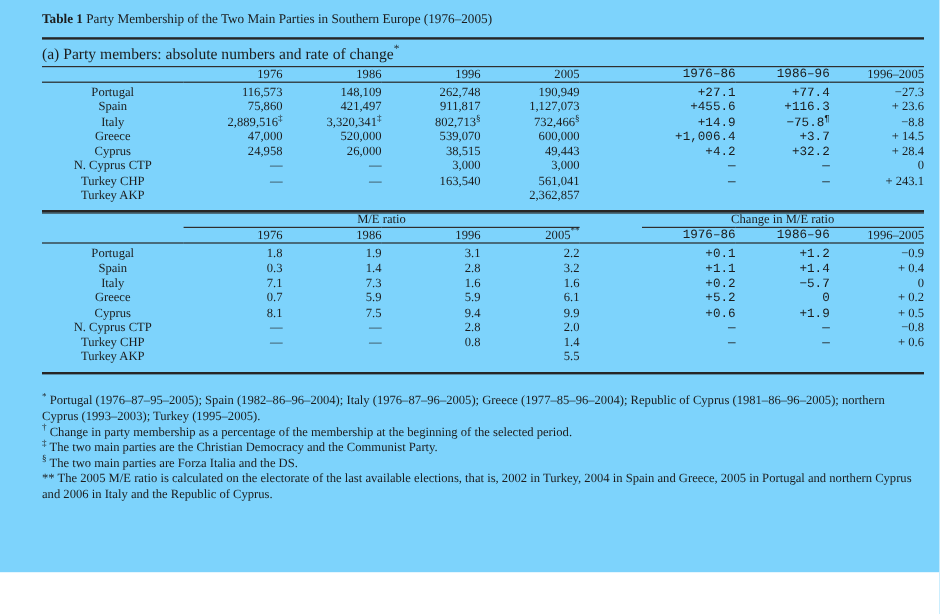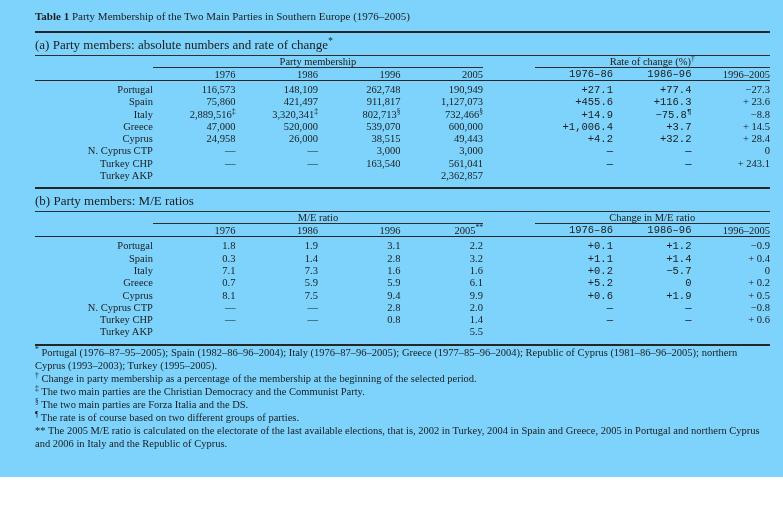--- a/index.html
+++ b/index.html
@@ -20,30 +20,30 @@
     font-size:10.5px; font-weight:normal; white-space:nowrap; padding:0; margin:0;
   }
   col.c-country { width:16%; }
   col.c-year { width:11.2%; }
   col.c-gap { width:7%; }
   col.c-chg { width:10.65%; }
   .spanner-row th { padding-top:5px; padding-bottom:3px; }
   th.spanner { border-bottom:1px solid #2e2e2e; text-align:center; }
   .years-row th { padding-top:4px; padding-bottom:6px; border-bottom:1.5px solid #262626; }
   .years-row th.num { font-weight:normal; }
-  td.country, .years-row th.blank { text-align:right; }
+  td.country, .years-row th.blank { text-align:center; }
   .num { text-align:right; }
   .yr { padding-right:20px; }
   .ch { padding-right:14px;font-family:Liberation Mono, monospace; }
   .ch-last { padding-right:4px; font-weight:bold;font-family:Liberation Serif, serif; }
   tr.body-row td { line-height:12.3px; height:12.3px; }
   tr.body-row.first td { padding-top:3px; }
   tr.body-row.last td { padding-bottom:5px; }
   sup { font-size:0.72em; line-height:0; vertical-align:super; }
-  .footnotes { margin-top:0; }
+  .footnotes { margin-top:16px; }
   .fn { margin:0; font-size:10.5px; line-height:13.1px; }
   .fn i { font-style:italic; }
 </style>
 </head>
 <body>
 
 <div class="page">
  <div class="content">
 
   <p class="title"><b>Table 1</b> <span>Party Membership of the Two Main Parties in Southern Europe (1976–2005)</span></p>
@@ -59,26 +59,20 @@
             <col class="c-year">
             <col class="c-year">
             <col class="c-year">
             <col class="c-year">
       <col class="c-gap">
             <col class="c-chg">
             <col class="c-chg">
             <col class="c-chg">
     </colgroup>
     <tbody>
-            <tr class="spanner-row">
-      <th></th>
-      <th colspan="4" class="spanner"><span>Party membership</span></th>
-      <th></th>
-      <th colspan="3" class="spanner"><span>Rate of change (%)<sup>†</sup></span></th>
-    </tr>
     <tr class="years-row">
       <th class="blank"></th>
       <th class="num yr">1976</th>
       <th class="num yr">1986</th>
       <th class="num yr">1996</th>
       <th class="num yr">2005</th>
       <th></th>
       <th class="num ch">1976–86</th>
       <th class="num ch">1986–96</th>
       <th class="num ch-last num">1996–2005</th>
@@ -170,21 +164,20 @@
       <td class="num ch"></td>
       <td class="num ch"></td>
       <td class="num ch-last"></td>
     </tr>
    </tbody>
         </table>
    <div class="rule r2"></div>
   </div>
 
   <div class="supify">
-   <p class="caption"><span>(b) Party members: M/E ratios</span></p>
    <div class="rule r1"></div>
 
    <table class="data-table">
     <colgroup>
       <col class="c-country">
             <col class="c-year">
             <col class="c-year">
             <col class="c-year">
             <col class="c-year">
       <col class="c-gap">
@@ -301,18 +294,17 @@
    </tbody>
         </table>
    <div class="rule r2"></div>
   </div>
 
   <div class="footnotes">
     <p class="fn"><sup>*</sup> <span>Portugal (1976–87–95–2005); Spain (1982–86–96–2004); Italy (1976–87–96–2005); Greece (1977–85–96–2004); Republic of Cyprus (1981–86–96–2005); northern Cyprus (1993–2003); Turkey (1995–2005).</span></p>
     <p class="fn"><sup>†</sup> <span>Change in party membership as a percentage of the membership at the beginning of the selected period.</span></p>
     <p class="fn"><sup>‡</sup> <span>The two main parties are the Christian Democracy and the Communist Party.</span></p>
     <p class="fn"><sup>§</sup> <span>The two main parties are Forza Italia and the DS.</span></p>
-    <p class="fn"><sup>¶</sup> <span>The rate is of course based on two different groups of parties.</span></p>
     <p class="fn"><span>**</span> <span>The 2005 M/E ratio is calculated on the electorate of the last available elections, that is, 2002 in Turkey, 2004 in Spain and Greece, 2005 in Portugal and northern Cyprus and 2006 in Italy and the Republic of Cyprus.</span></p>
   </div>
 
  </div>
 </div>
 
 </body></html>

